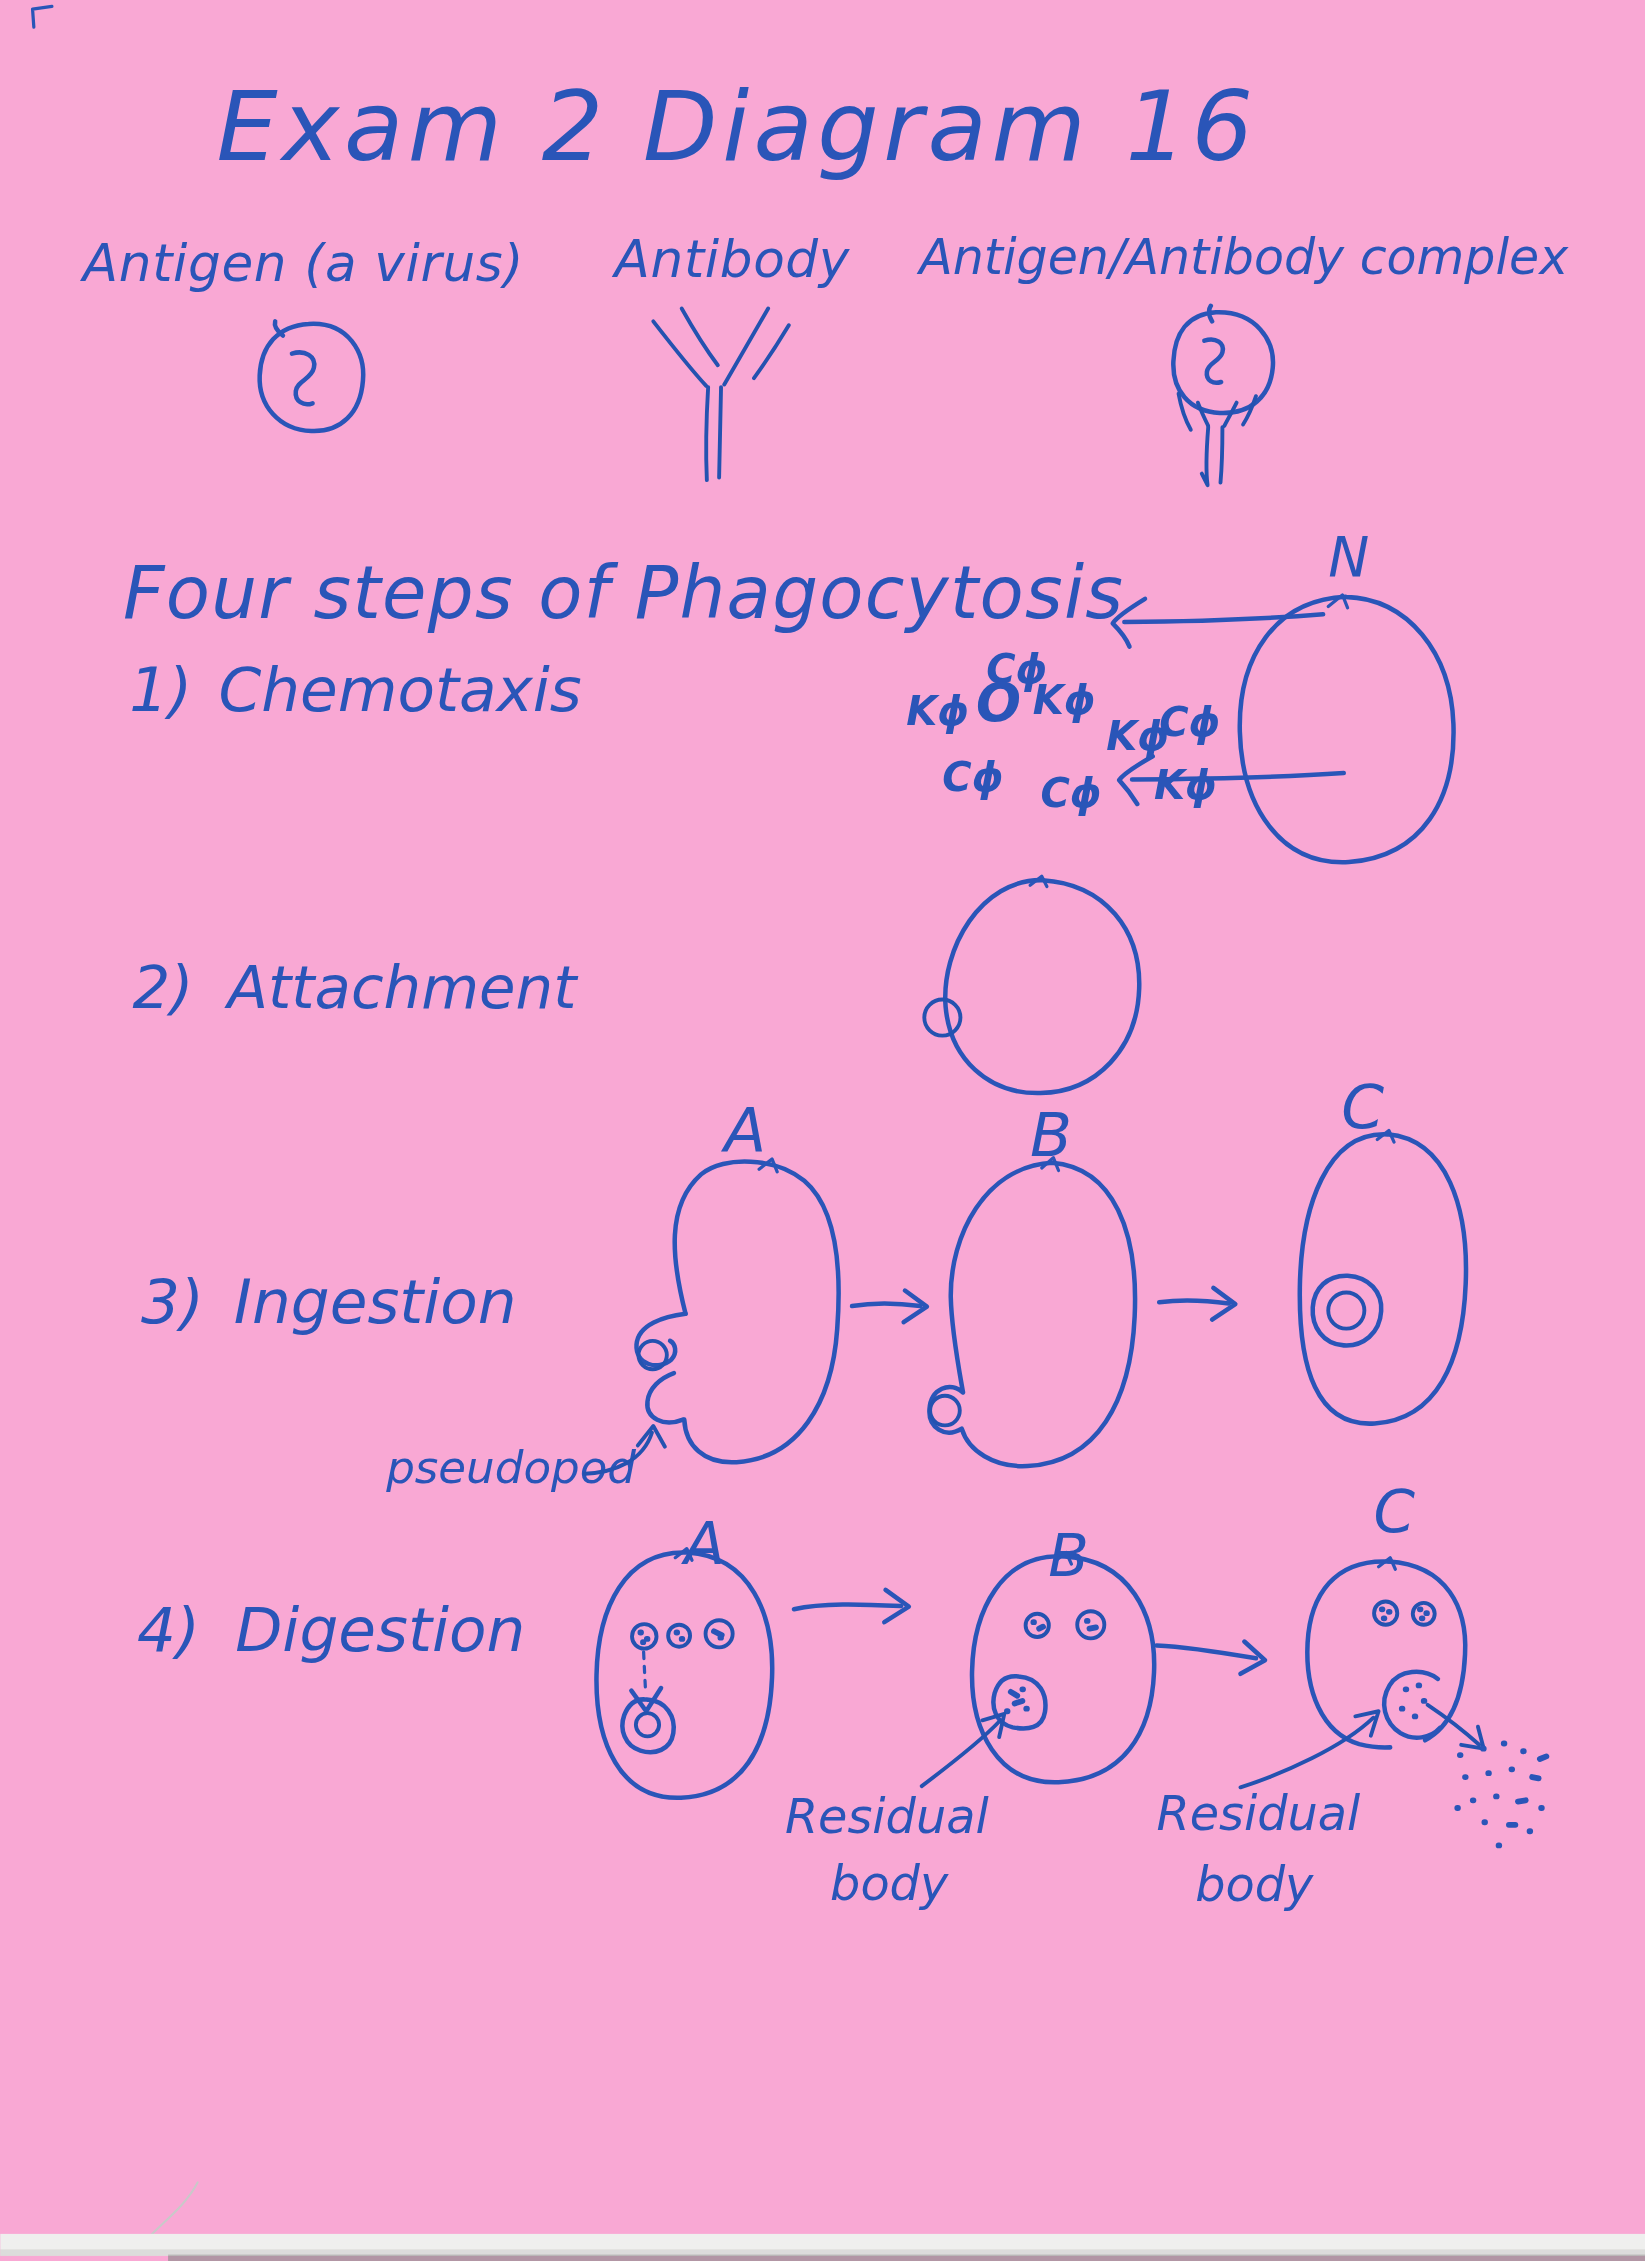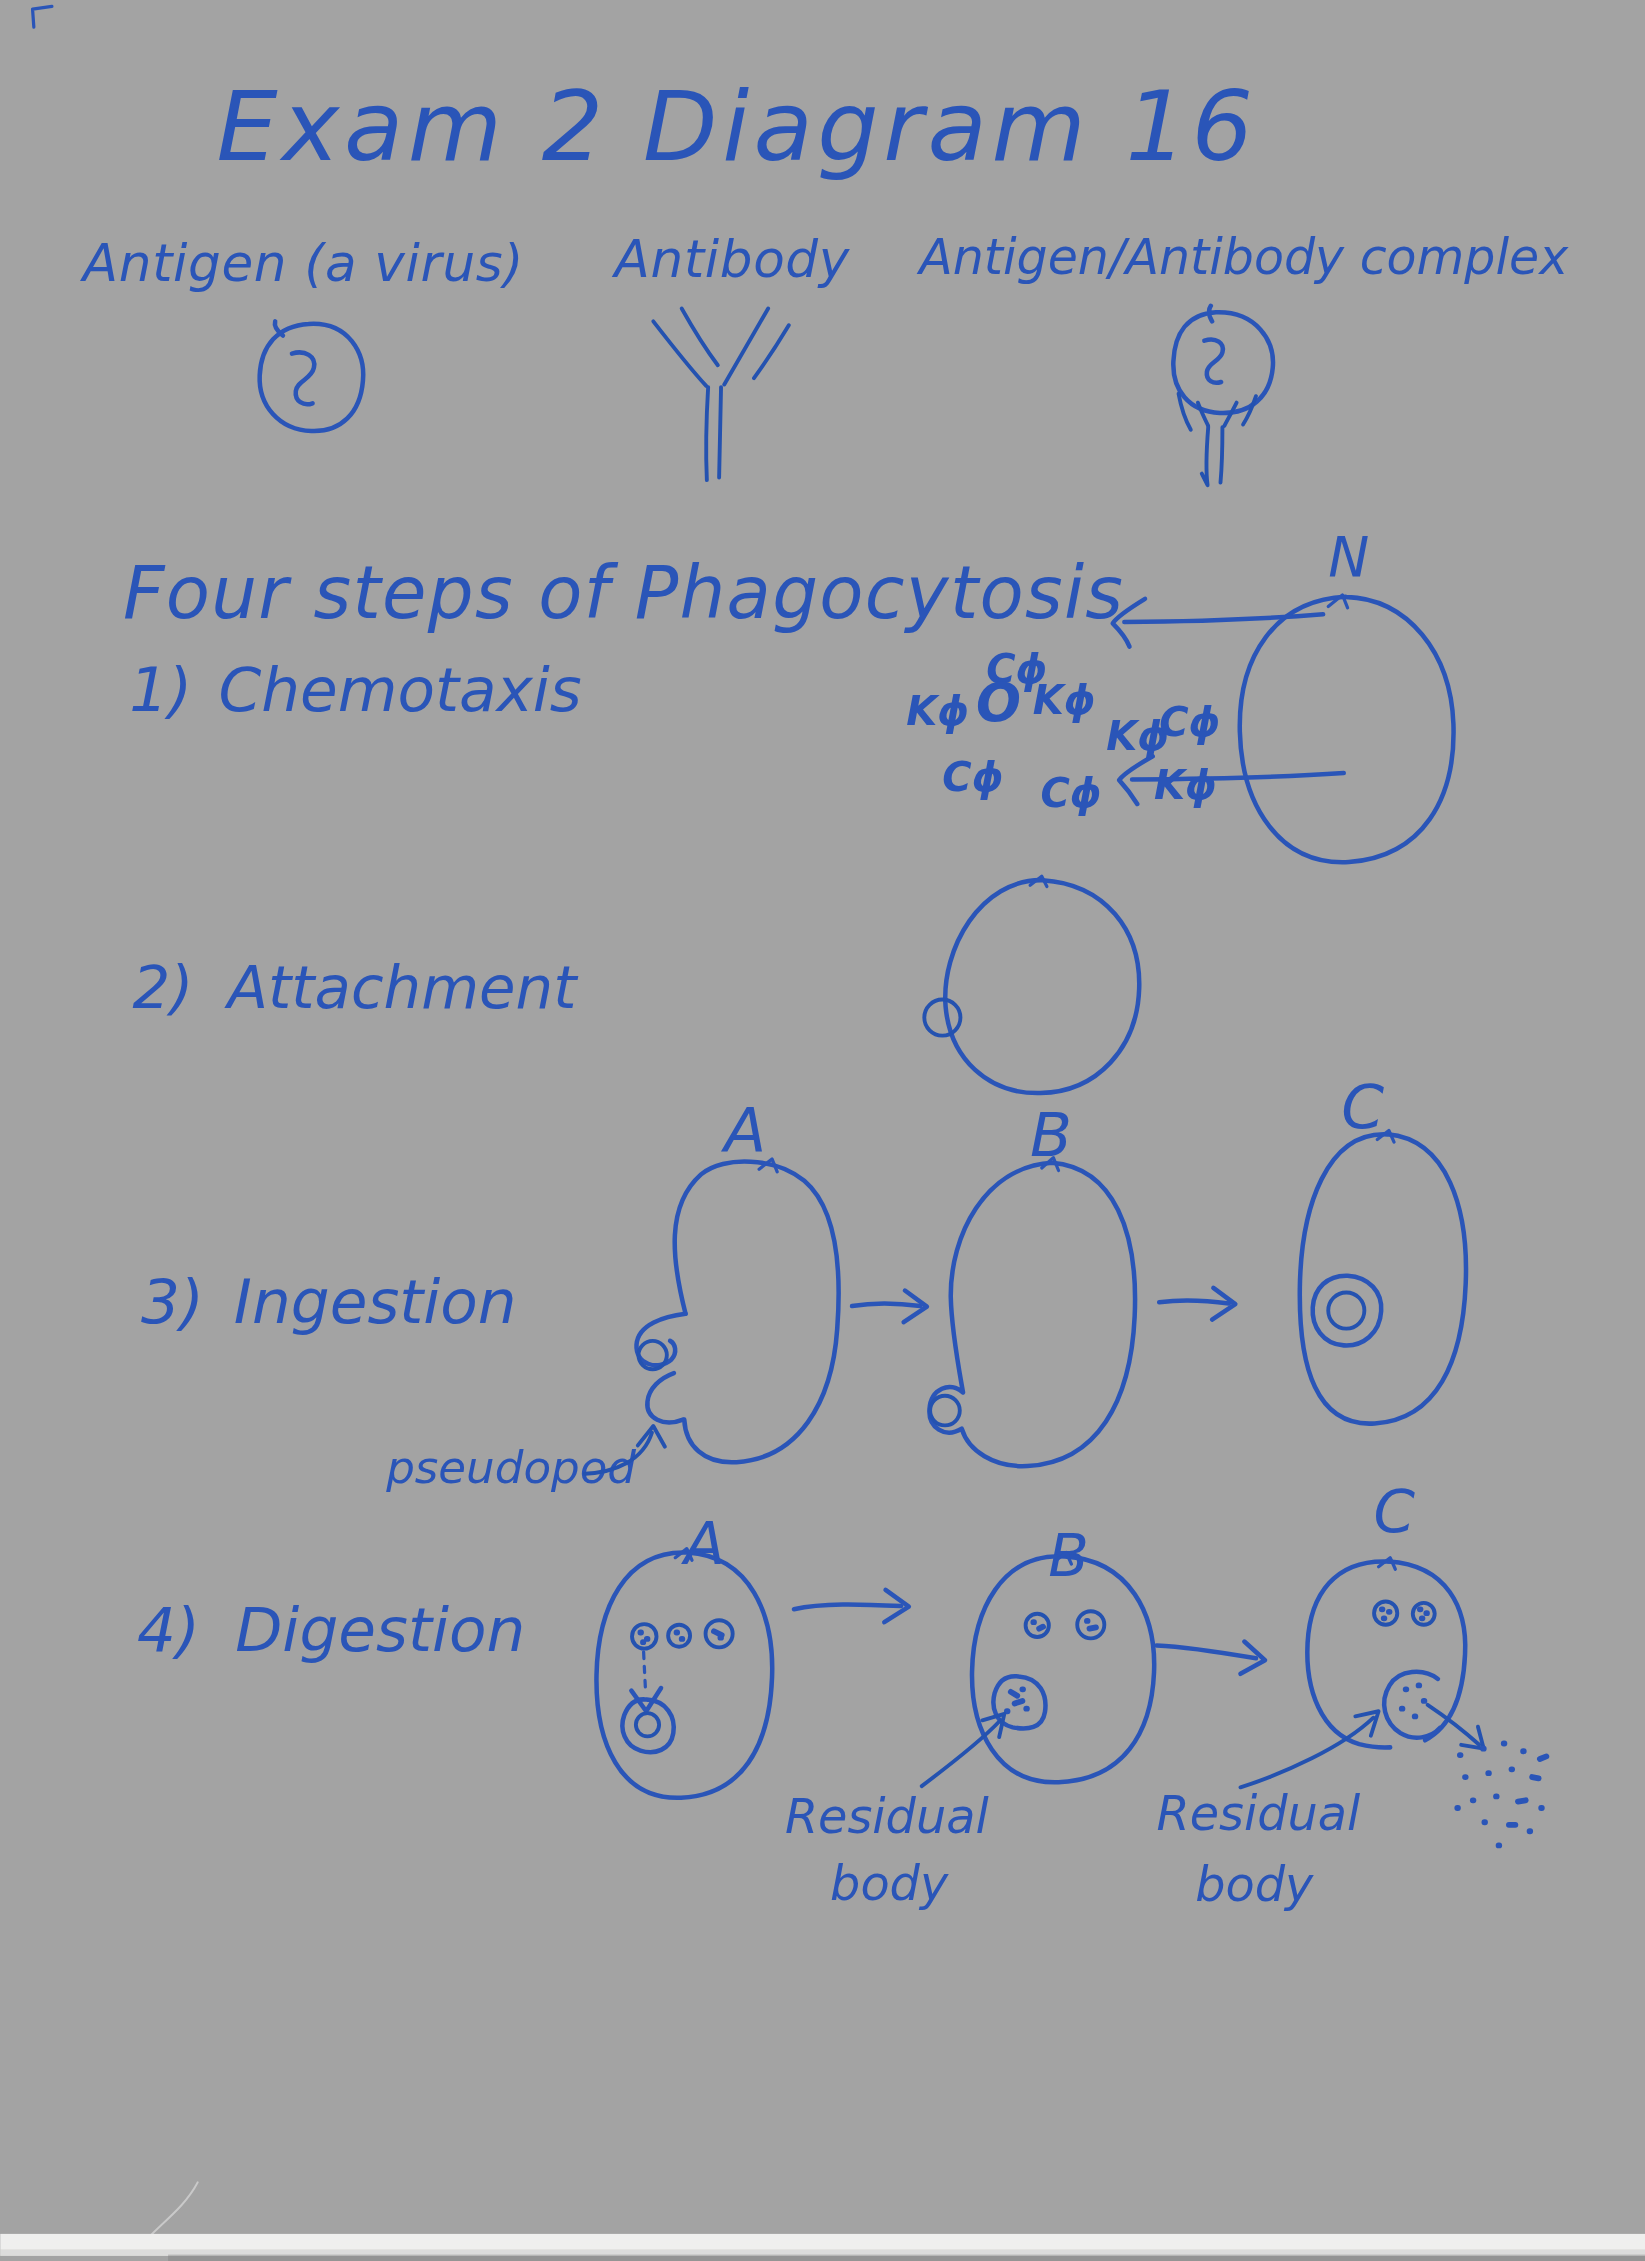--- a/index.html
+++ b/index.html
@@ -1,16 +1,16 @@
 <!DOCTYPE html>
 <html style="font-size:10.3px"><head>
 <meta charset="utf-8">
 <style>
   html,body{margin:0;padding:0;background:#dcdcdc;}
-  .page{width:1646px;height:2261px;background:#a3a3a3;position:relative;overflow:hidden;}
+  .page{width:1646px;height:2261px;background:#f9a8d4;position:relative;overflow:hidden;}
   svg{display:block;}
   text{font-family:"DejaVu Sans",sans-serif;font-style:italic;fill:#2a55b8;}
   .pen{fill:none;stroke:#2a55b8;stroke-width:7;stroke-linecap:round;stroke-linejoin:round;}
   .pen2{fill:none;stroke:#2452b0;stroke-width:6;stroke-linecap:round;stroke-linejoin:round;}
   .pen-thin{fill:none;stroke:#2a55b8;stroke-width:5;stroke-linecap:round;stroke-linejoin:round;}
   .dots{fill:none;stroke:#2a55b8;stroke-width:9;stroke-linecap:round;}
   .t-title{font-size:150px;letter-spacing:7px;}
   .t-legend{font-size:80px;letter-spacing:1px;}
   .t-legend-sm{font-size:76px;}
   .t-heading{font-size:112px;letter-spacing:2px;}

